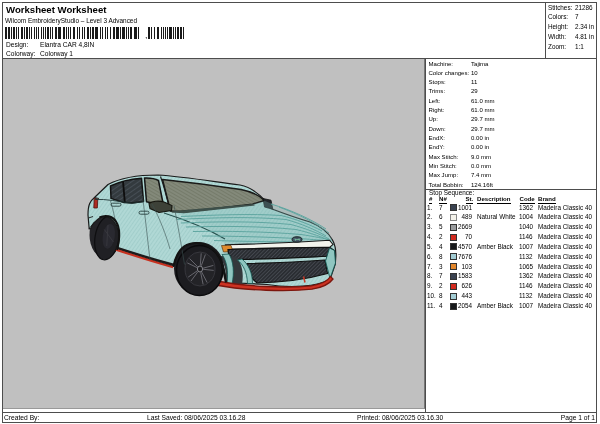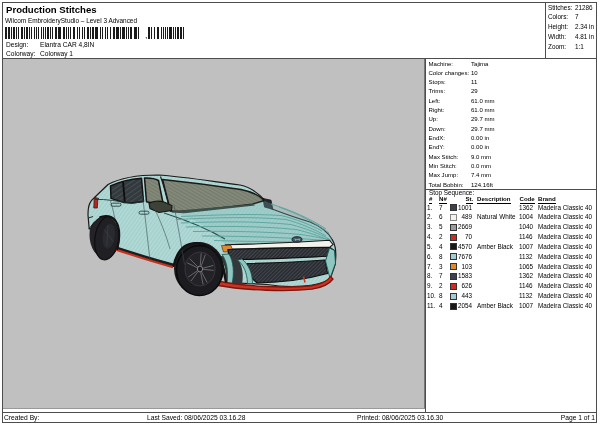--- a/index.html
+++ b/index.html
@@ -3,21 +3,21 @@
 *{margin:0;padding:0;box-sizing:border-box}
 body{width:600px;height:424px;position:relative;font-family:"Liberation Sans",sans-serif;background:#fff;overflow:hidden}
 .t7{font-size:6.6px;line-height:8px;color:#000;position:absolute;white-space:nowrap}
 .line{position:absolute;background:#4d4d4d}
 .b{font-weight:bold;position:absolute;white-space:nowrap;font-size:6.1px;line-height:6.6px;border-bottom:0.8px solid #000}
 #rp{font-size:6.35px;line-height:7px}
 #rp div{white-space:nowrap}
 </style></head>
 <body>
 <div style="position:absolute;left:2px;top:2px;width:595px;height:420.8px;border:1px solid #4d4d4d"></div>
-<div style="position:absolute;left:6px;top:3.5px;font-size:9.6px;font-weight:bold">Production Stitches</div>
+<div style="position:absolute;left:6px;top:3.5px;font-size:9.6px;font-weight:bold">Worksheet Worksheet</div>
 <div style="position:absolute;white-space:nowrap;font-size:6.45px;left:5px;top:16.5px">Wilcom EmbroideryStudio – Level 3 Advanced</div>
 <svg style="position:absolute;left:5px;top:26.5px" width="182" height="12" viewBox="0 0 182 12">
     <g fill="#1a1a1a">
       <rect x="0" y="0" width="2" height="12"></rect>
       <rect x="3" y="0" width="2" height="12"></rect>
       <rect x="6" y="0" width="1" height="12"></rect>
       <rect x="8" y="0" width="2" height="12"></rect>
       <rect x="11" y="0" width="1" height="12"></rect>
       <rect x="13" y="0" width="1" height="12"></rect>
       <rect x="16" y="0" width="2" height="12"></rect>

